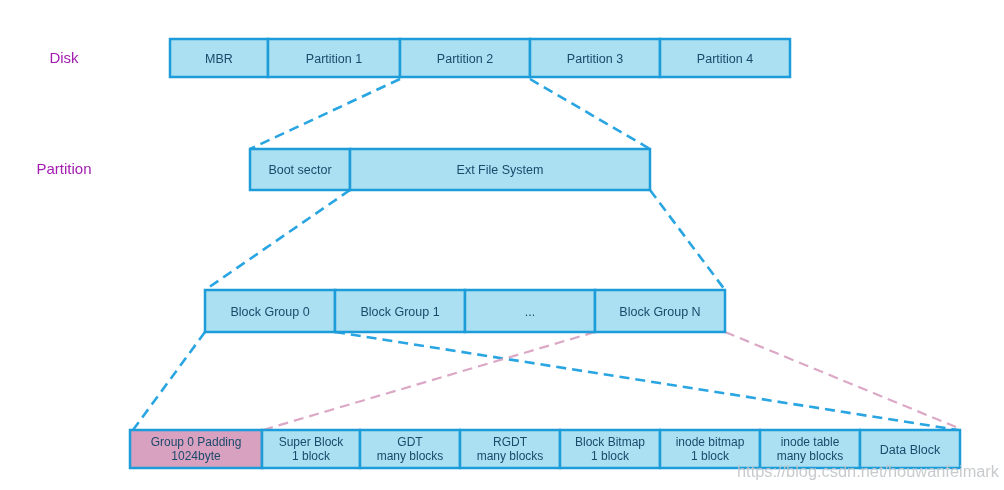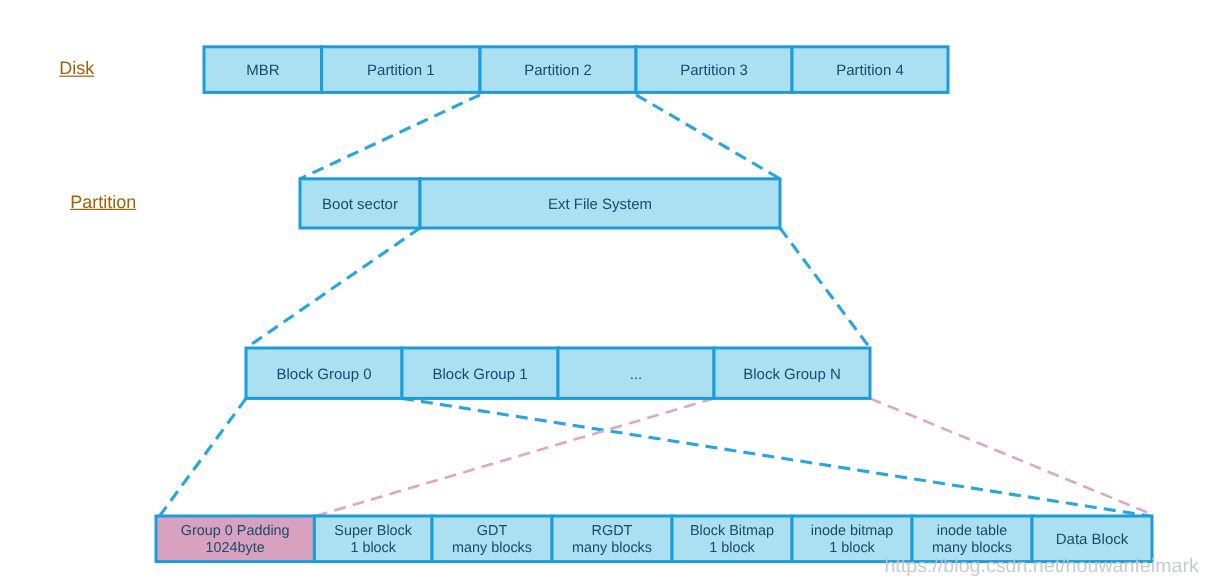--- a/index.html
+++ b/index.html
@@ -13,23 +13,22 @@
   }
   .stage svg { position: absolute; left: 0; top: 0; }
   .row-label {
     position: absolute;
     left: 0;
     width: 128px;
     height: 18px;
     line-height: 18px;
     text-align: center;
     font-size: 15px;
-    color: #a16207;
+    color: #a21caf;
     user-select: none;
-    text-decoration: underline;
   }
 </style>
 </head>
 <body>
 
 <div class="stage">
   <svg id="diagram" width="1004" height="490" viewBox="0 0 1004 490">
       <line x1="400" y1="79" x2="250" y2="149" stroke="#29a5e2" stroke-width="2.6" stroke-dasharray="10 6" stroke-linecap="butt"></line>
       <line x1="530" y1="79" x2="650" y2="149" stroke="#29a5e2" stroke-width="2.6" stroke-dasharray="10 6" stroke-linecap="butt"></line>
       <line x1="350" y1="190" x2="205" y2="290" stroke="#29a5e2" stroke-width="2.6" stroke-dasharray="10 6" stroke-linecap="butt"></line>
@@ -72,14 +71,14 @@
       <text x="610" y="446" text-anchor="middle" font-size="12" fill="#1b4a6b" font-family="&quot;Liberation Sans&quot;, sans-serif"><tspan x="610">Block Bitmap</tspan><tspan x="610" dy="14">1 block</tspan></text>
       <rect x="660" y="430" width="100" height="38" fill="#abdff2" stroke="#1c9cd8" stroke-width="2.5"></rect>
       <text x="710" y="446" text-anchor="middle" font-size="12" fill="#1b4a6b" font-family="&quot;Liberation Sans&quot;, sans-serif"><tspan x="710">inode bitmap</tspan><tspan x="710" dy="14">1 block</tspan></text>
       <rect x="760" y="430" width="100" height="38" fill="#abdff2" stroke="#1c9cd8" stroke-width="2.5"></rect>
       <text x="810" y="446" text-anchor="middle" font-size="12" fill="#1b4a6b" font-family="&quot;Liberation Sans&quot;, sans-serif"><tspan x="810">inode table</tspan><tspan x="810" dy="14">many blocks</tspan></text>
       <rect x="860" y="430" width="100" height="38" fill="#abdff2" stroke="#1c9cd8" stroke-width="2.5"></rect>
       <text x="910" y="453.5" text-anchor="middle" font-size="12.5" fill="#1b4a6b" font-family="&quot;Liberation Sans&quot;, sans-serif"><tspan x="910">Data Block</tspan></text>
       <text x="737" y="477" font-size="16" fill="#c2c5c8" fill-opacity="0.9" textLength="262" lengthAdjust="spacingAndGlyphs" font-family="&quot;Liberation Sans&quot;, sans-serif">https://blog.csdn.net/houwanfeimark</text>
     </svg>
   <div class="row-label" id="label-0" style="top: 49px;">Disk</div>
-  <div class="row-label" id="label-1" style="top: 160px; padding-left: 22px;">Partition</div>
+  <div class="row-label" id="label-1" style="top: 160px;">Partition</div>
 </div>
 
 </body></html>

